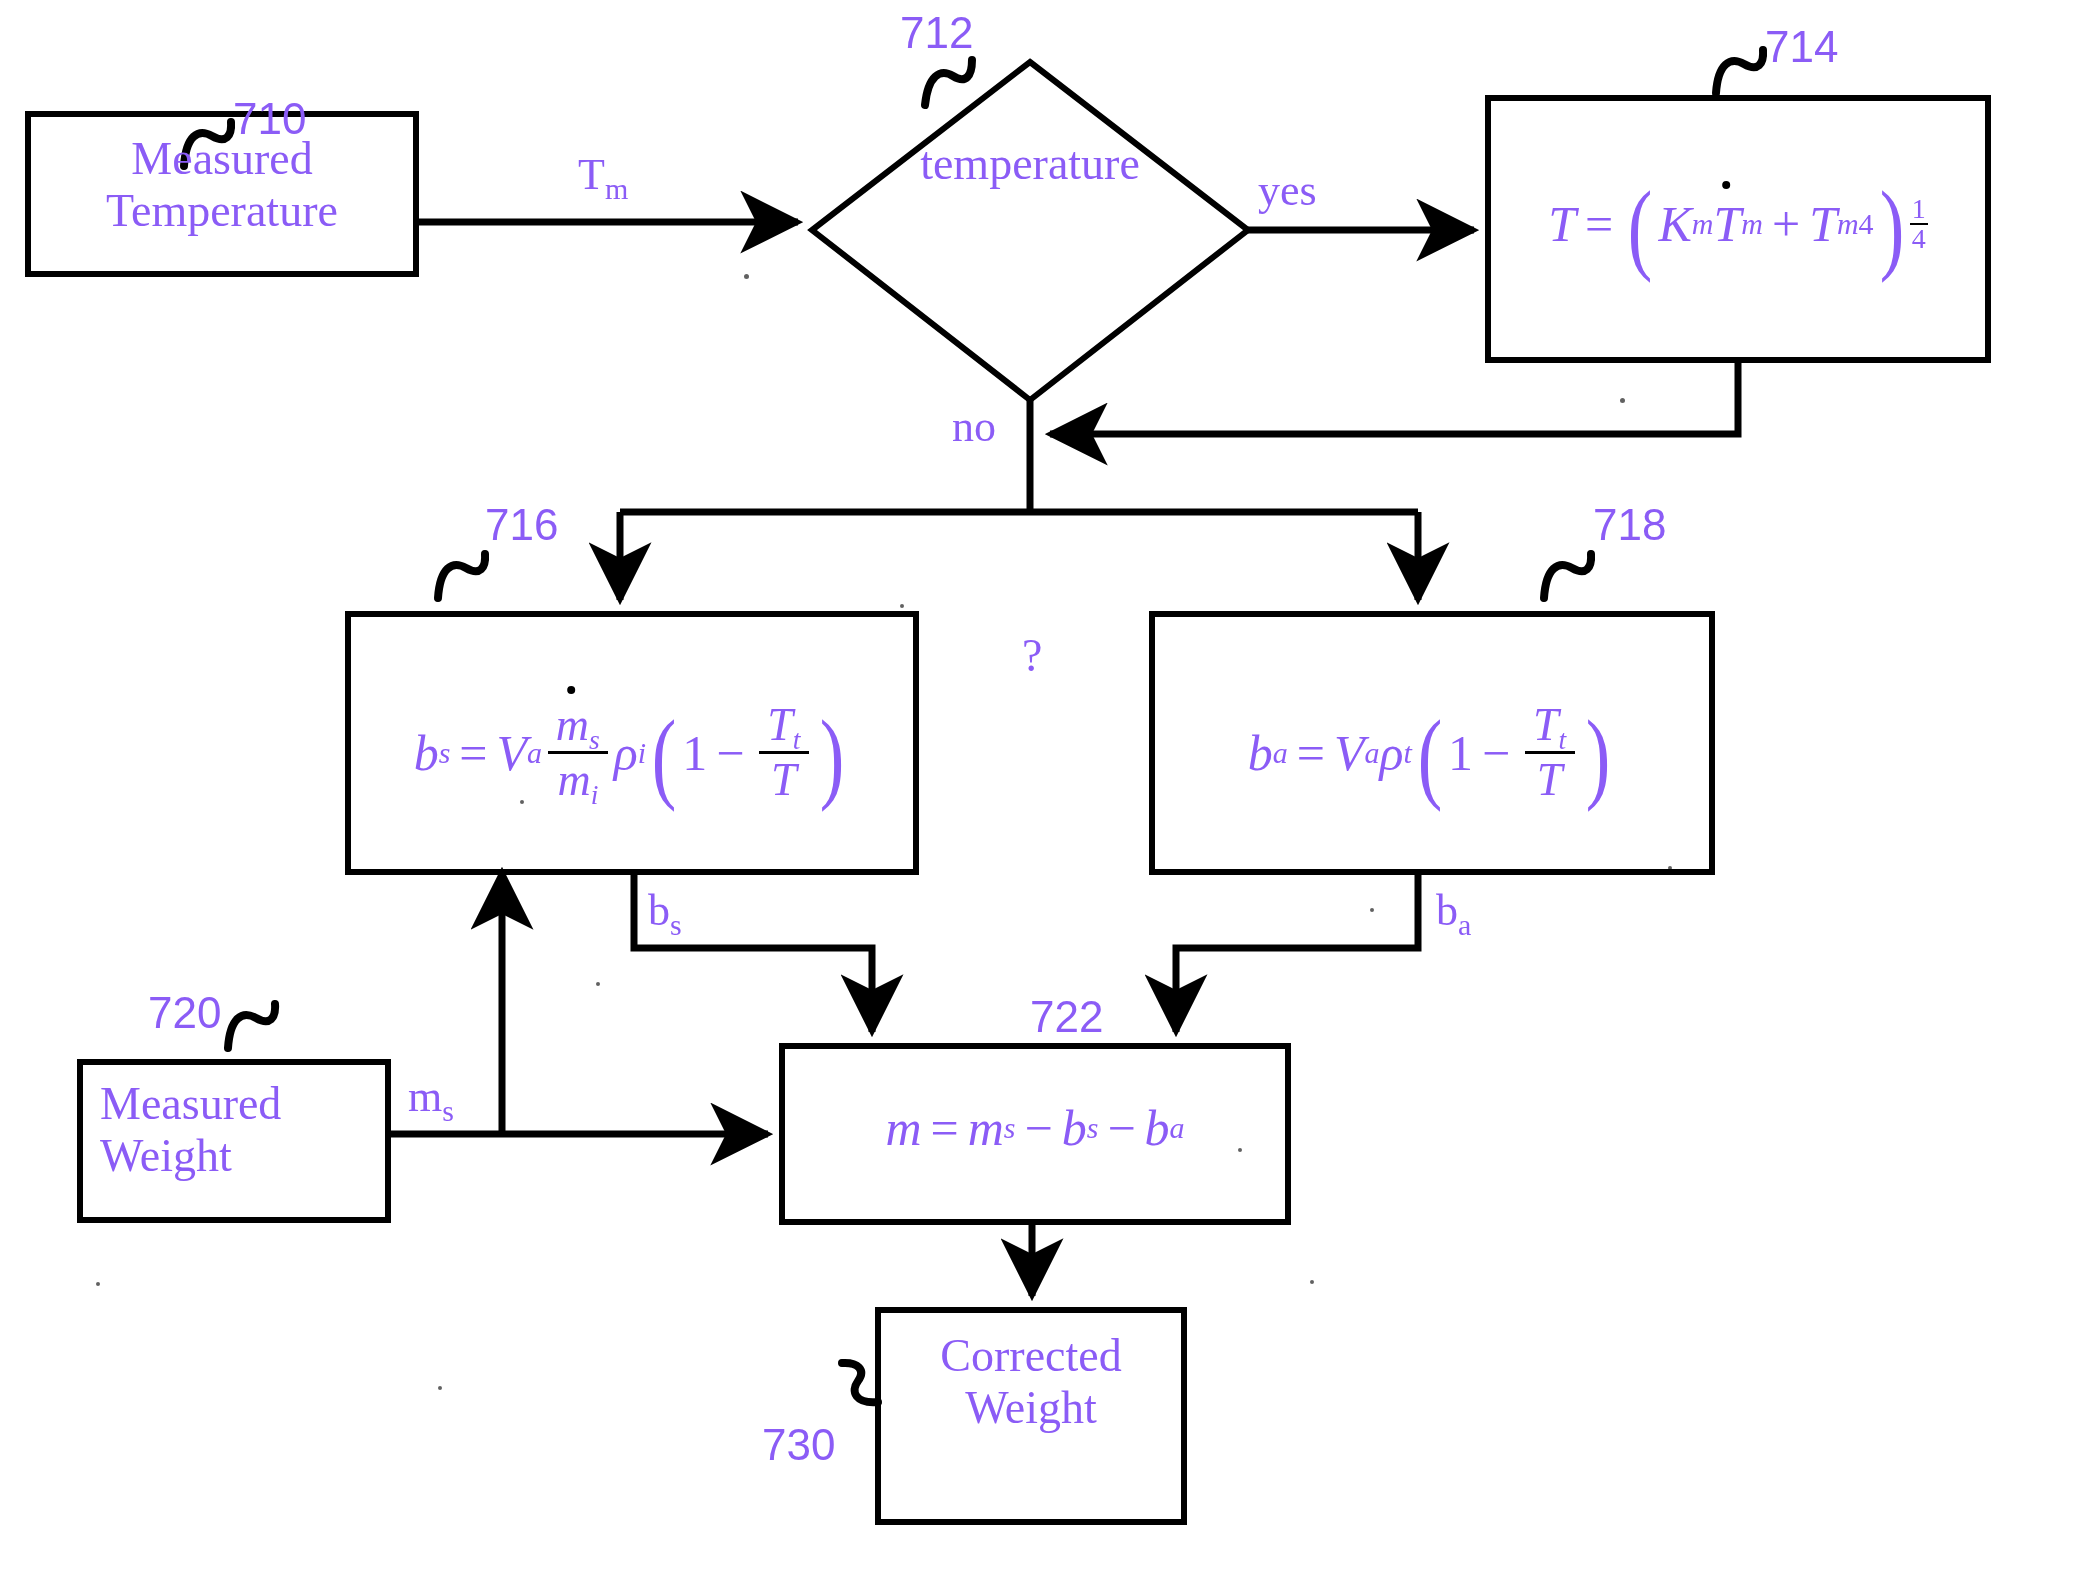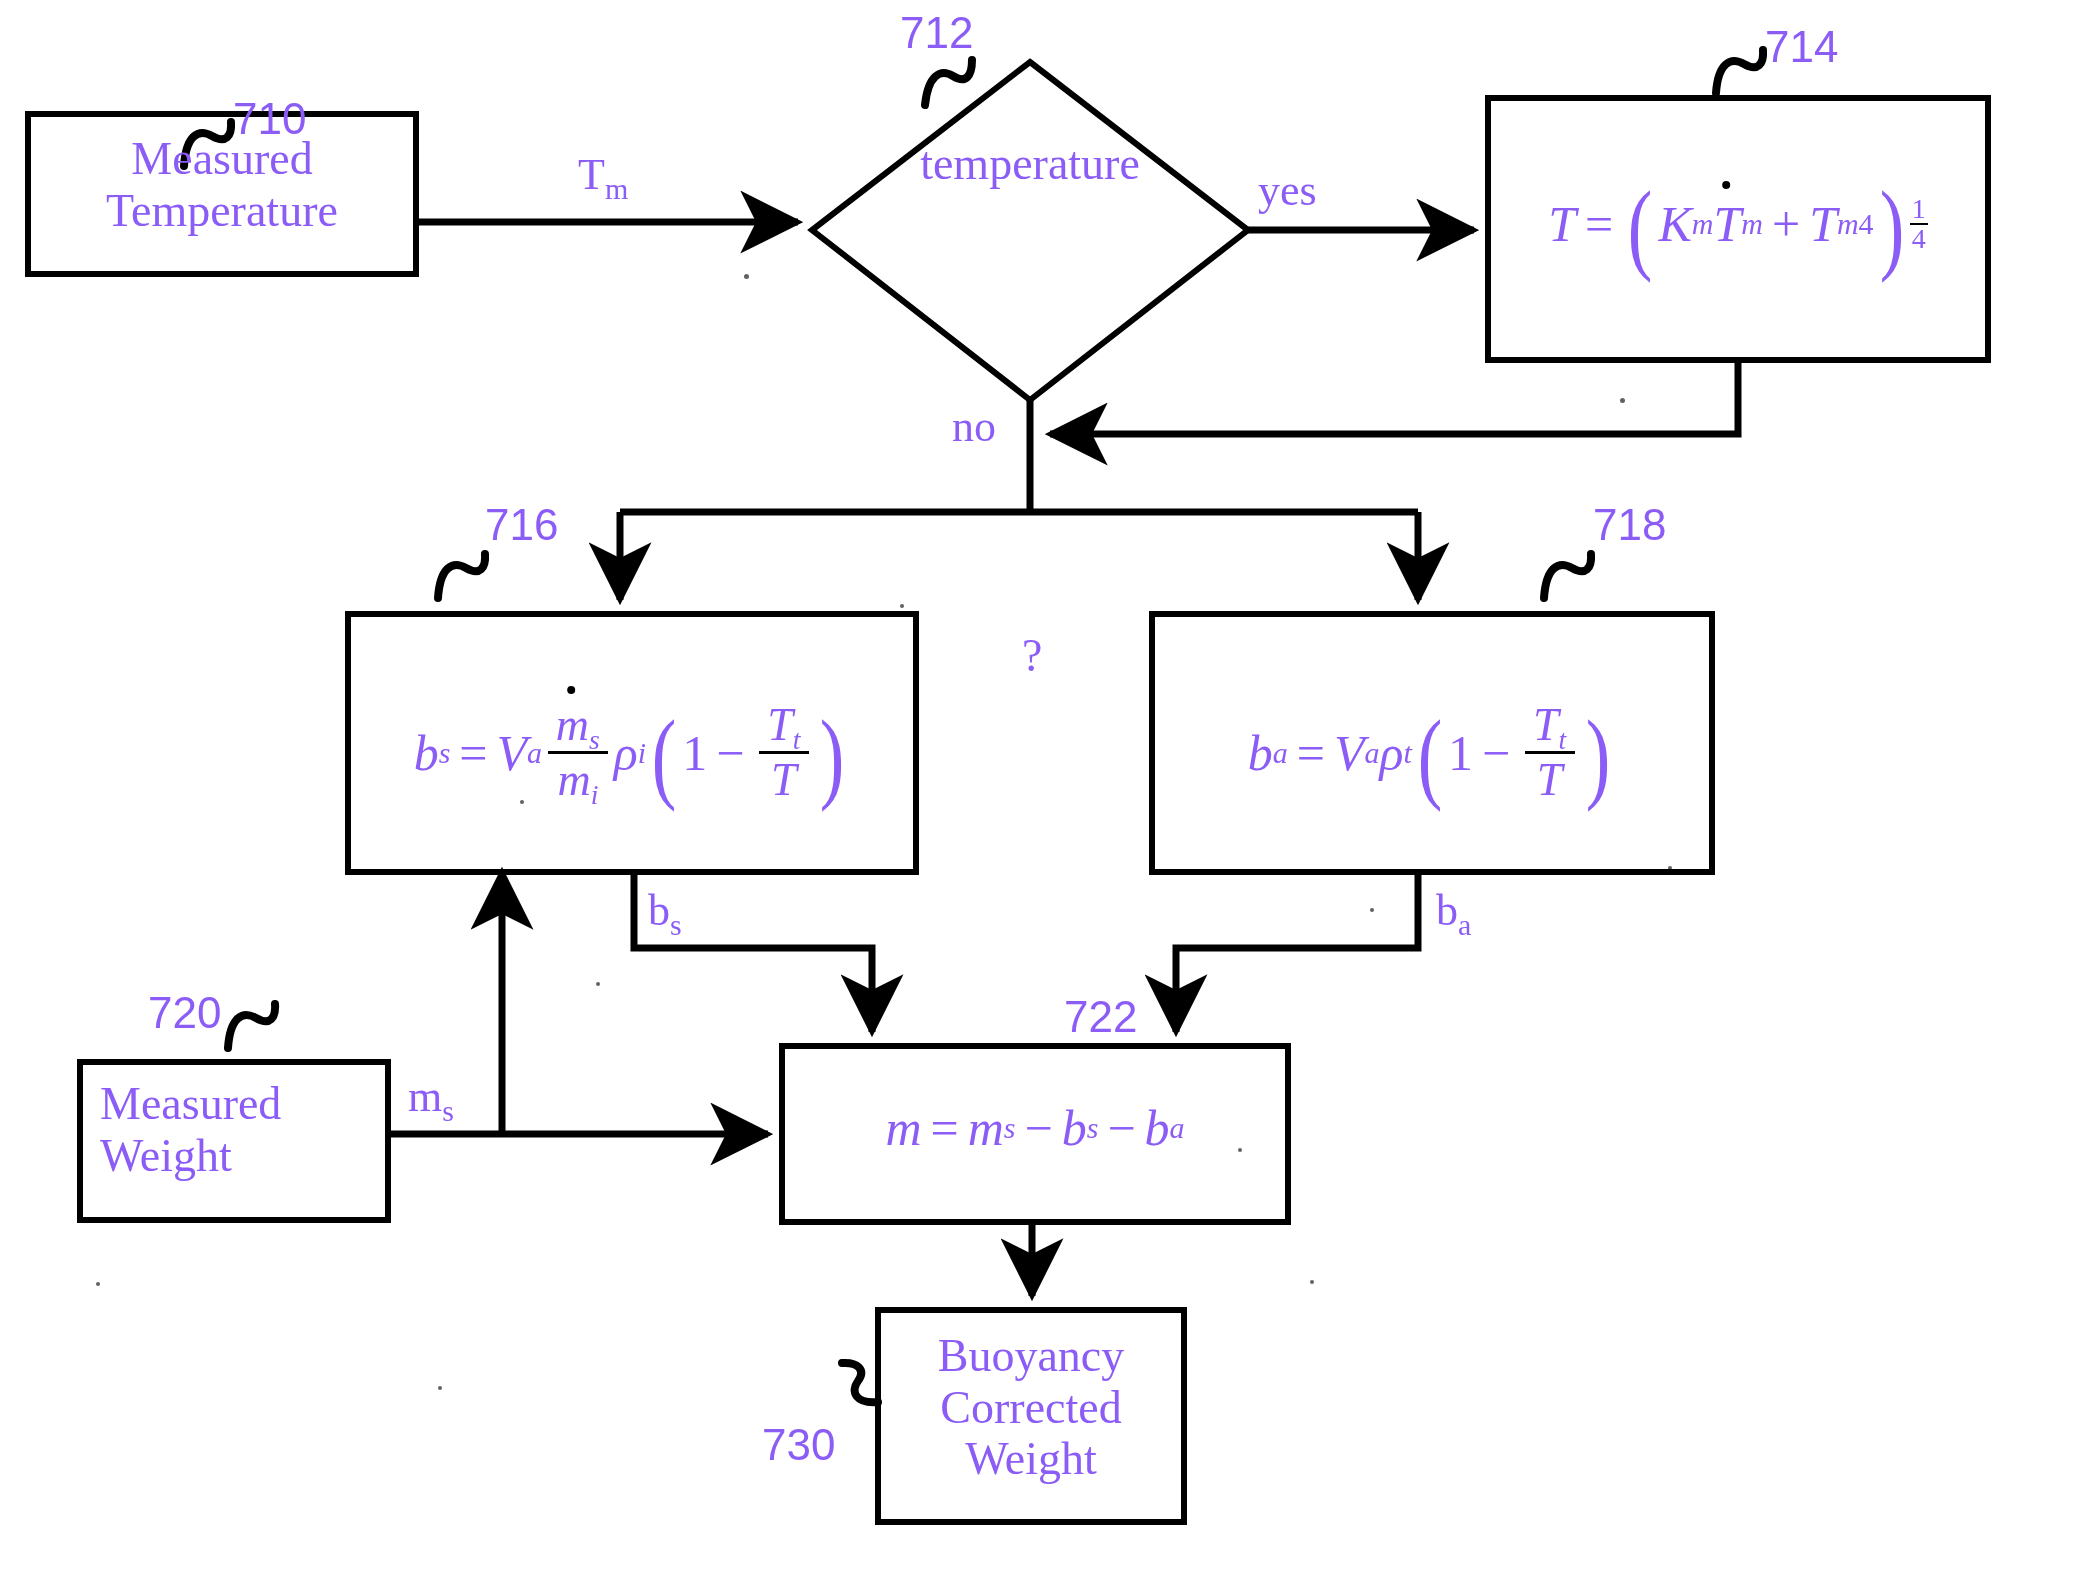--- a/index.html
+++ b/index.html
@@ -324,24 +324,23 @@
         <span>m</span>
         <sub>s</sub>
         <span class="op">−</span>
         <span>b</span>
         <sub>s</sub>
         <span class="op">−</span>
         <span>b</span>
         <sub>a</sub>
     </span>
   </div>
-  <div class="txt ref-num" style="left:1064px; top:992px;">722</div>
+  <div class="txt ref-num" style="left:1030px; top:992px;">722</div>
 
   <div class="txt box-label" style="left:878px; top:1330px; width:306px;">
-    <div>Buoyancy</div>
     <div>Corrected</div>
     <div>Weight</div>
   </div>
   <div class="txt ref-num" style="left:762px; top:1420px;">730</div>
 
   <div class="speck" style="left:744px; top:274px; width:5px; height:5px;"></div>
   <div class="speck" style="left:1620px; top:398px; width:5px; height:5px;"></div>
   <div class="speck" style="left:900px; top:604px; width:4px; height:4px;"></div>
   <div class="speck" style="left:520px; top:800px; width:4px; height:4px;"></div>
   <div class="speck" style="left:1668px; top:866px; width:4px; height:4px;"></div>

